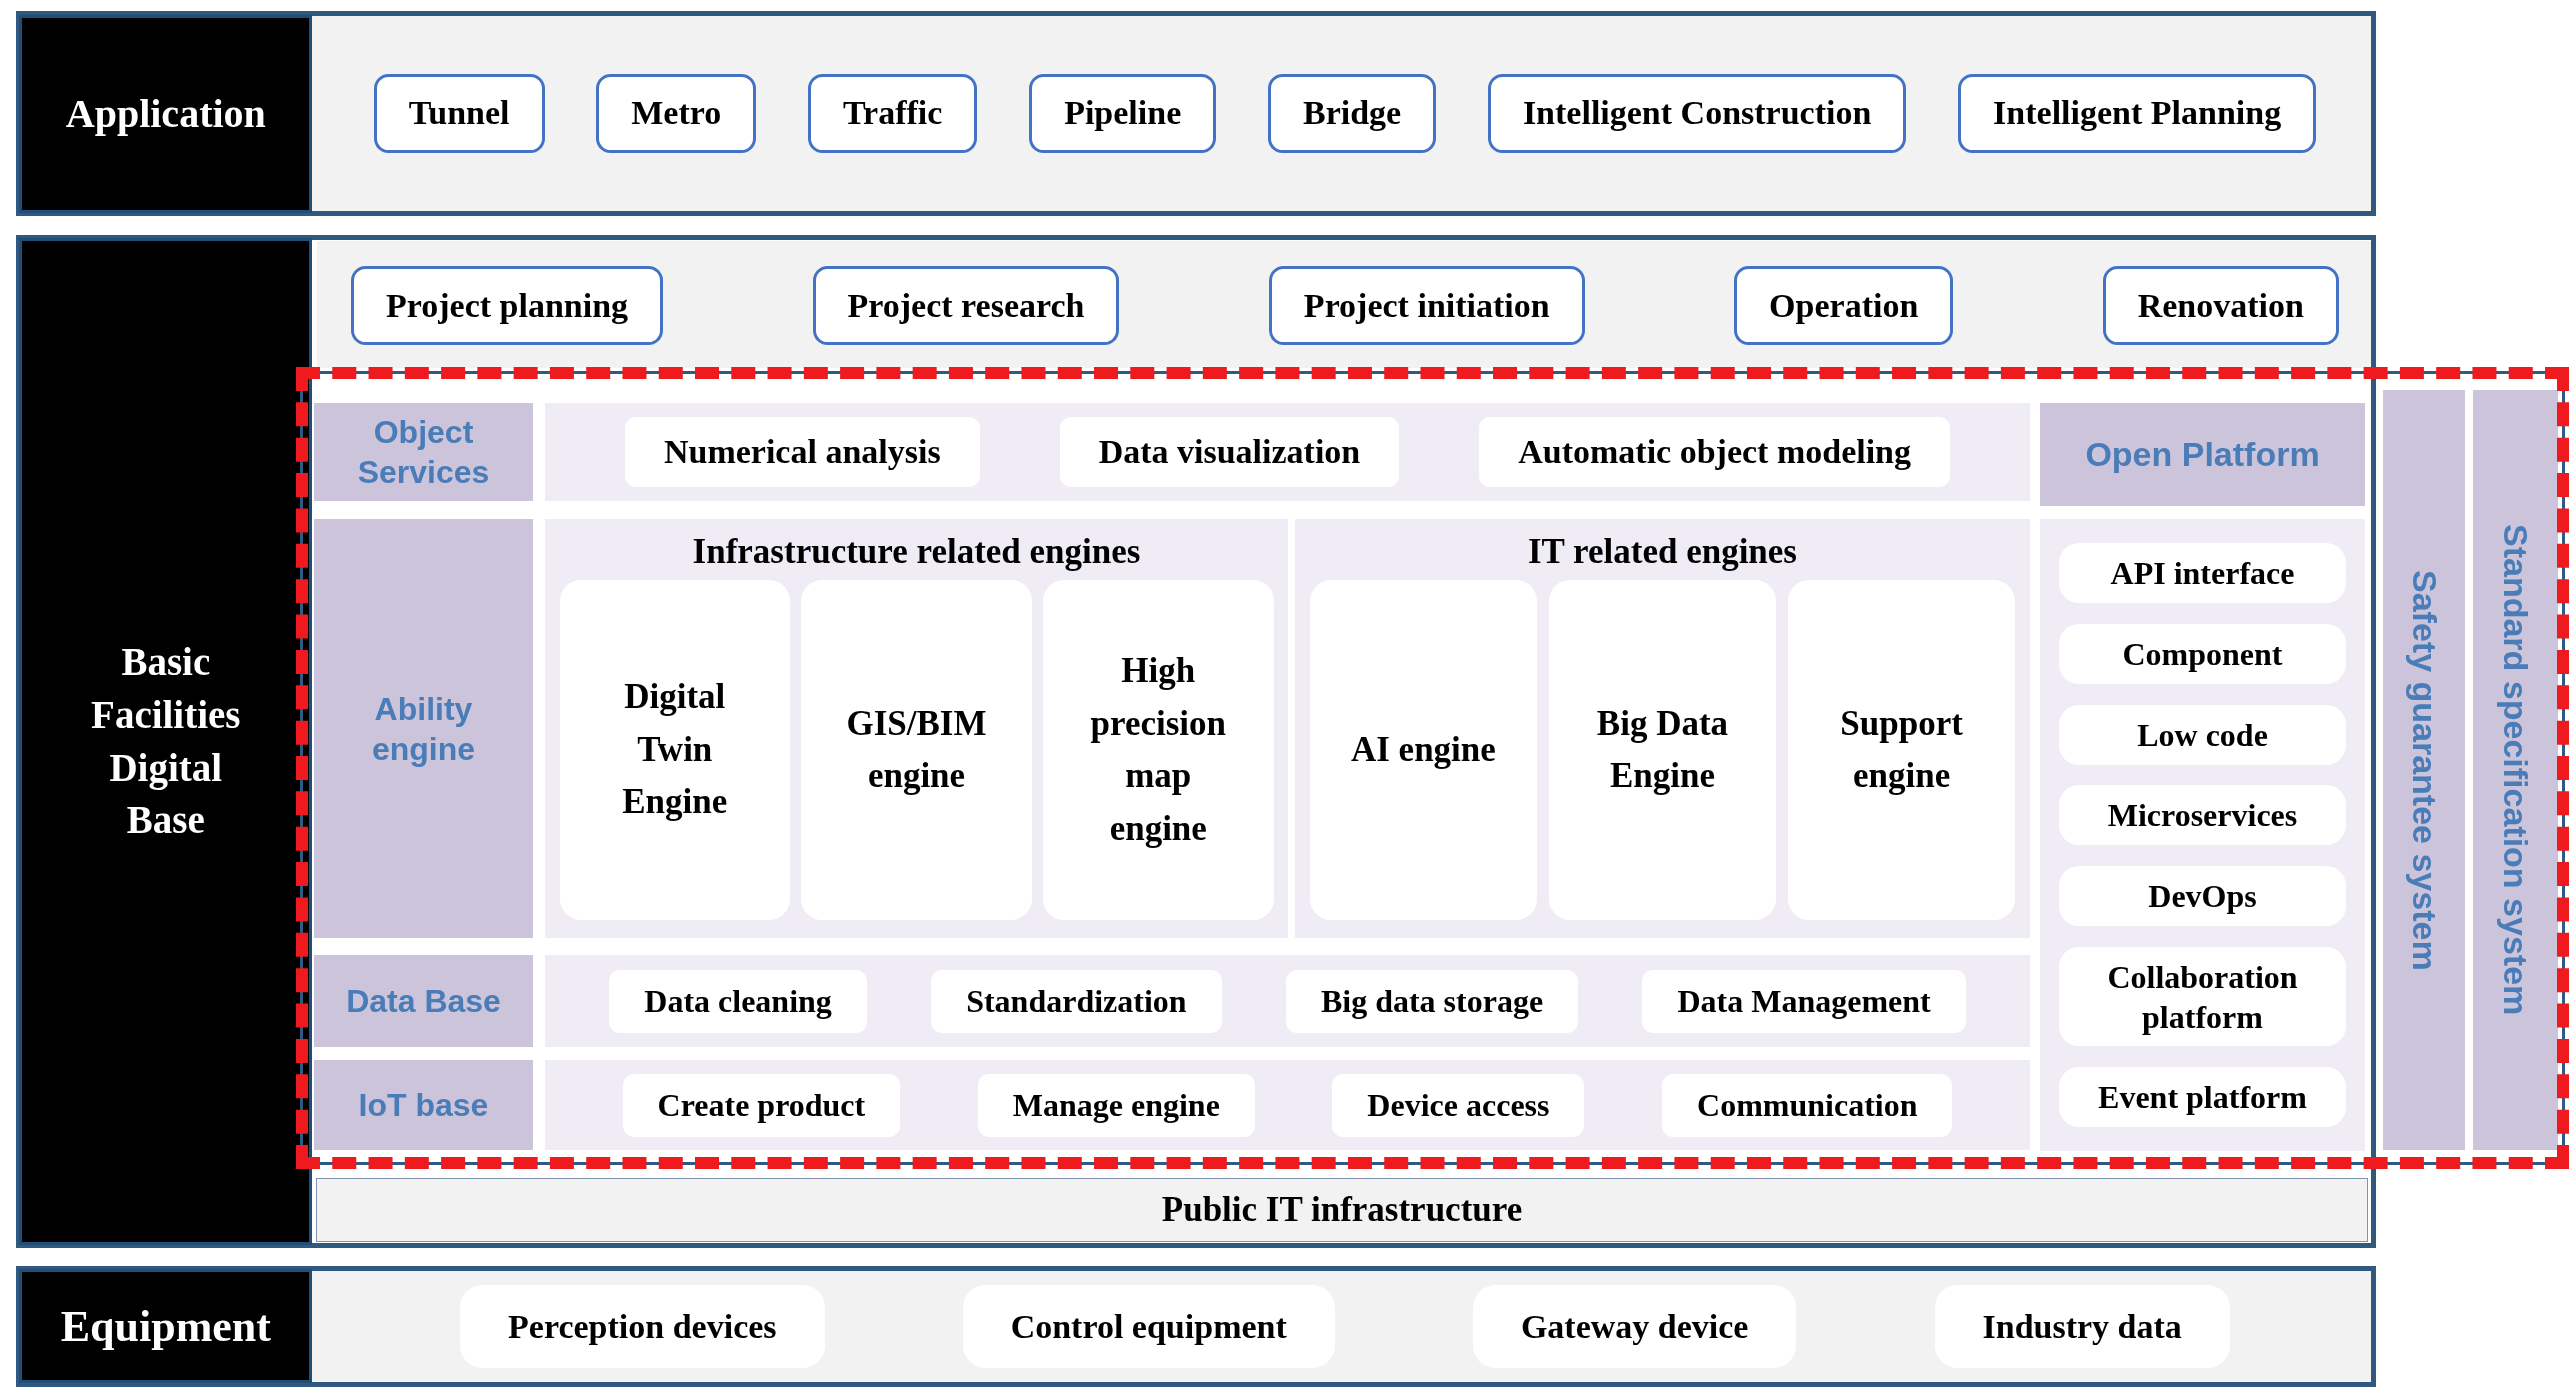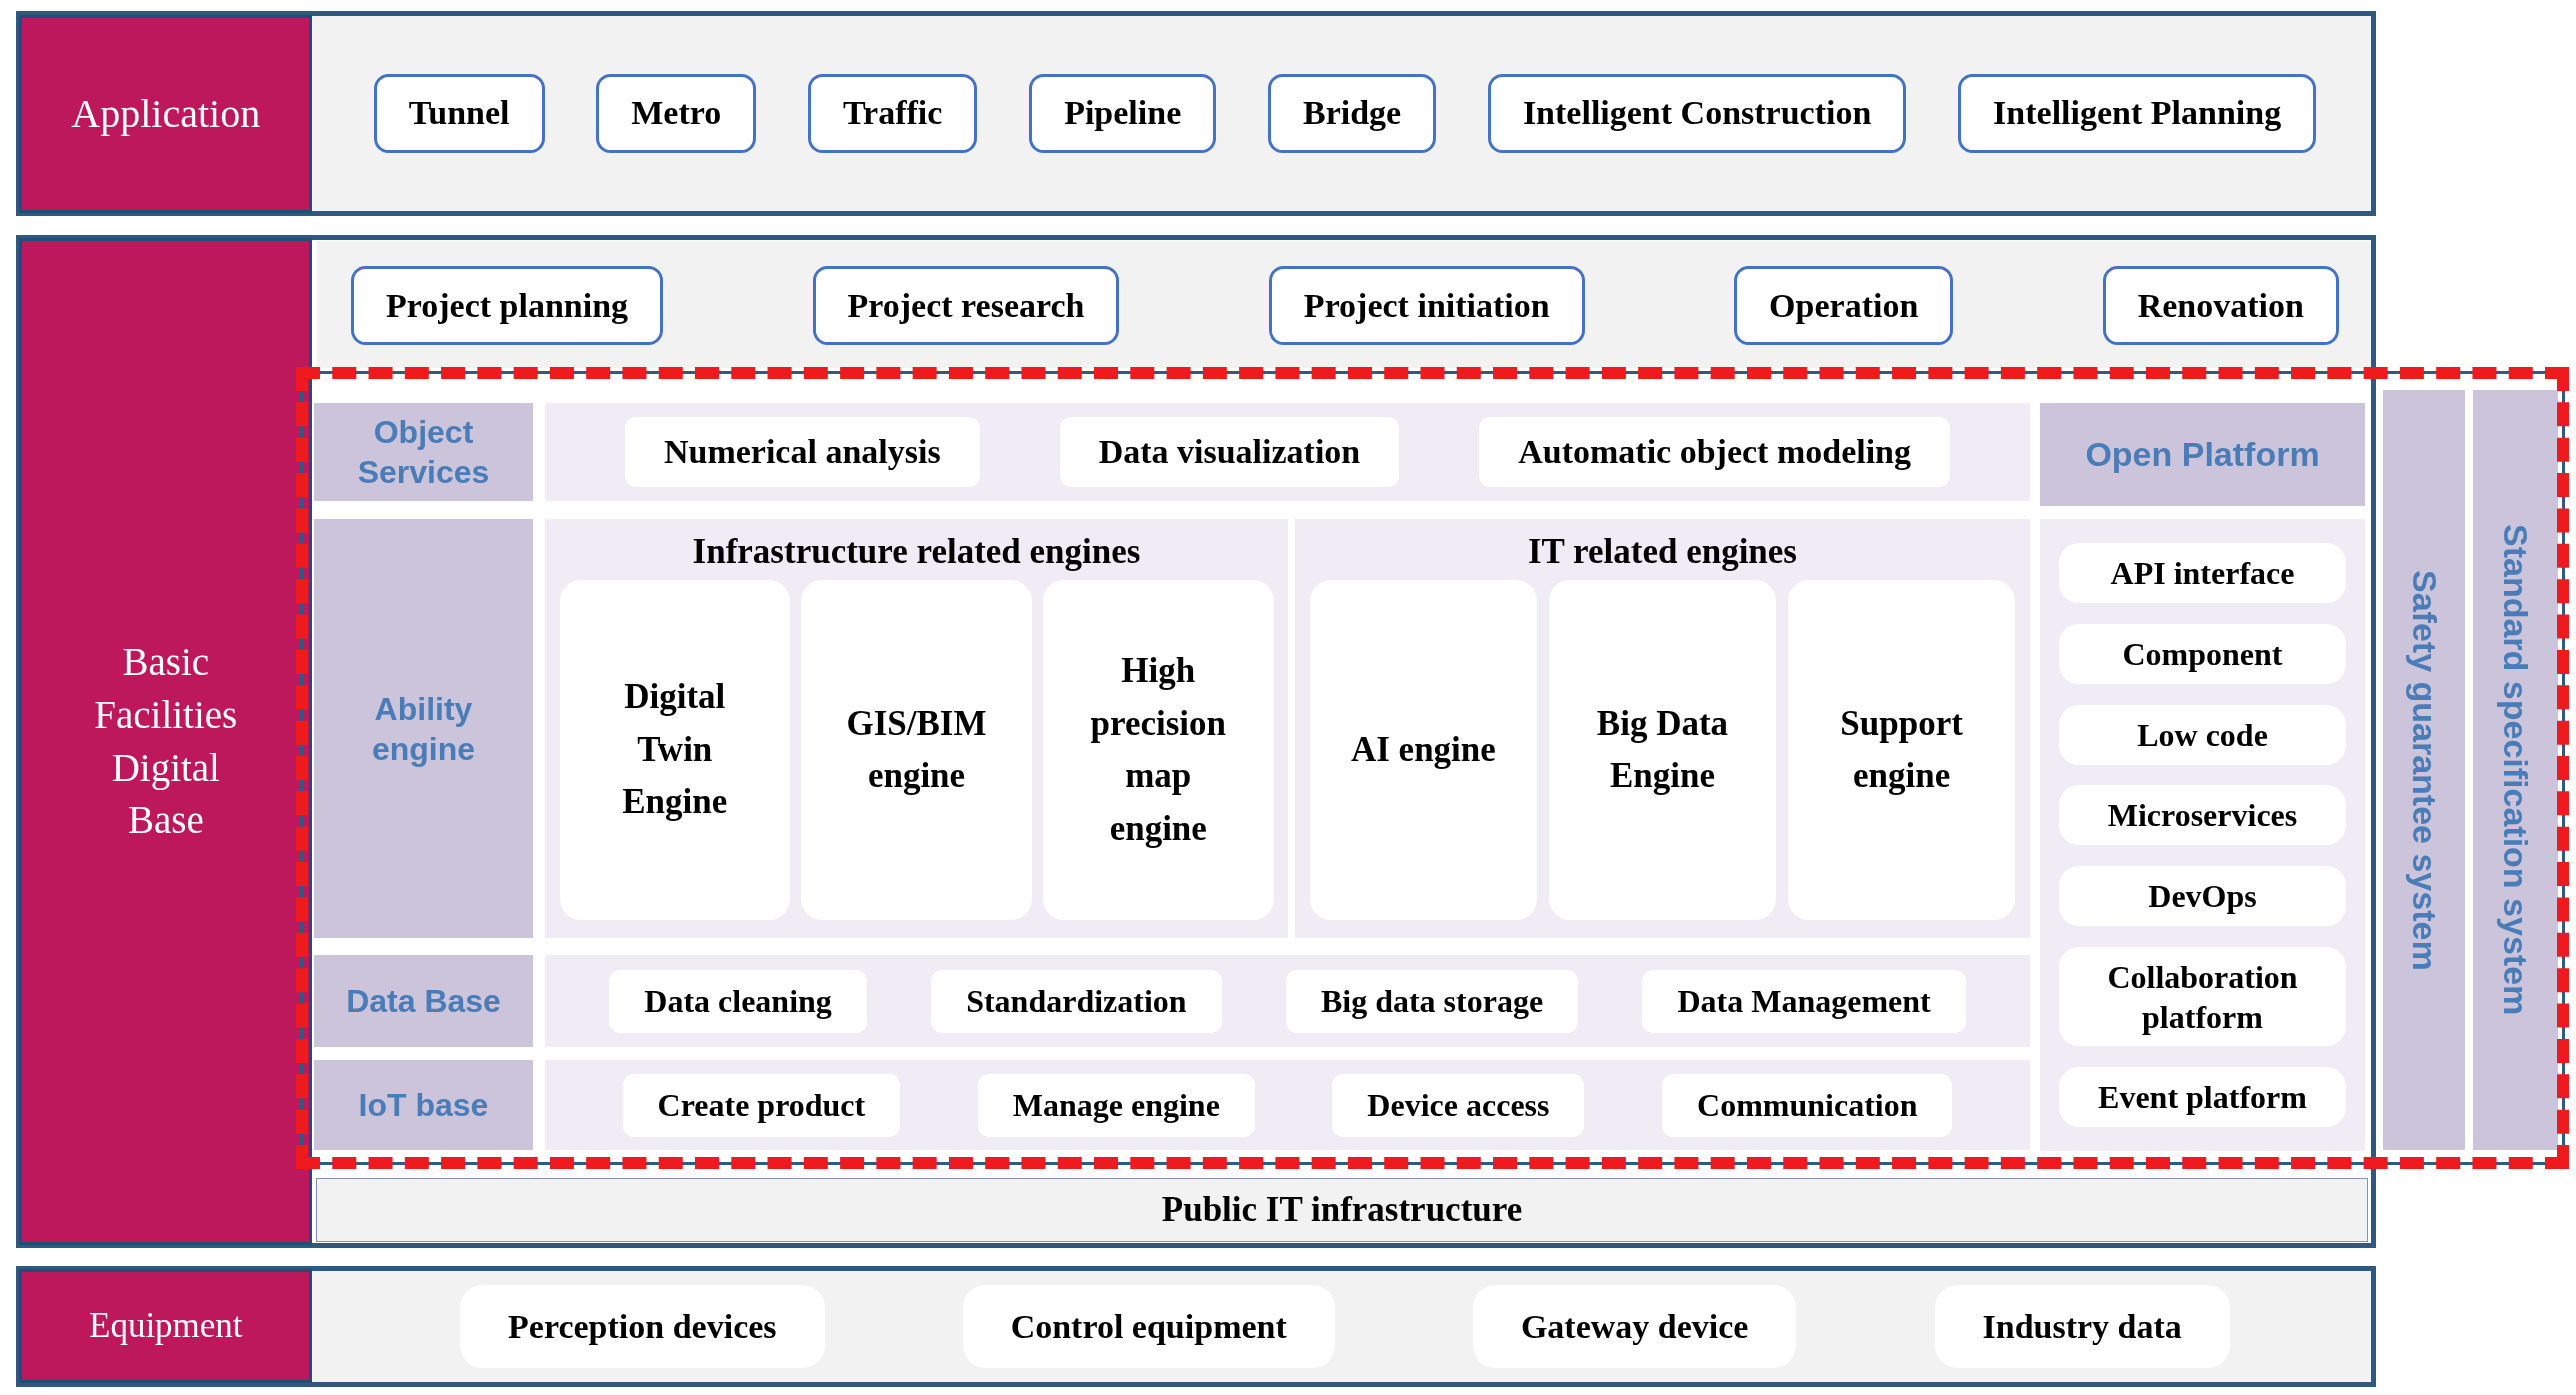--- a/index.html
+++ b/index.html
@@ -6,26 +6,26 @@
   html, body { background: #ffffff; }
   body { font-family: "Liberation Serif", "DejaVu Serif", serif; }
   .canvas { position: relative; width: 2576px; height: 1396px; background: #ffffff; overflow: hidden; }
 
   
   .frame { position: absolute; border: 5.6px solid #31597F; background: #F2F2F2; }
   .app-frame   { left: 16px; top: 11.3px;   width: 2360px; height: 205px; }
   .mid-frame   { left: 16px; top: 235px;  width: 2360px; height: 1013px; background: #ffffff; }
   .equip-frame { left: 16px; top: 1266px; width: 2360px; height: 121px; }
 
-  .blue-label { position: absolute; background: #be185d; border: 3.2px solid #1F4E79;
-                color: #ffffff; font-weight: normal; display: flex; flex-direction: column;
+  .blue-label { position: absolute; background: #000000; border: 3.2px solid #1F4E79;
+                color: #ffffff; font-weight: bold; display: flex; flex-direction: column;
                 align-items: center; justify-content: center; text-align: right; }
   .app-label   { left: 19.3px; top: 14.5px;   width: 293px; height: 198px; font-size: 40px; }
   .side-label  { left: 19.3px; top: 238px;  width: 293px; height: 1007px; font-size: 39px; line-height: 1.35; }
-  .equip-label { left: 19.3px; top: 1269px; width: 293px; height: 114px; font-size: 35px; }
+  .equip-label { left: 19.3px; top: 1269px; width: 293px; height: 114px; font-size: 44px; }
 
   
   .btn-row { position: absolute; display: flex; align-items: center; }
   .blue-btn { background: #ffffff; border: 3.2px solid #4472C4; border-radius: 14.5px;
               font-weight: bold; font-size: 34px; color: #000000; padding: 17.7px 32px;
               white-space: nowrap; text-align: center; }
   .app-btn-row { left: 322px; top: 19.3px; width: 2046px; height: 188px; justify-content: space-evenly; }
   .life-row    { left: 322px; top: 242px; width: 2046px; height: 127px; justify-content: space-between; padding: 0 29px; }
   .mid-gray-top { position: absolute; left: 317px; top: 241px; width: 2054px; height: 127px; background: #F2F2F2; }
 

